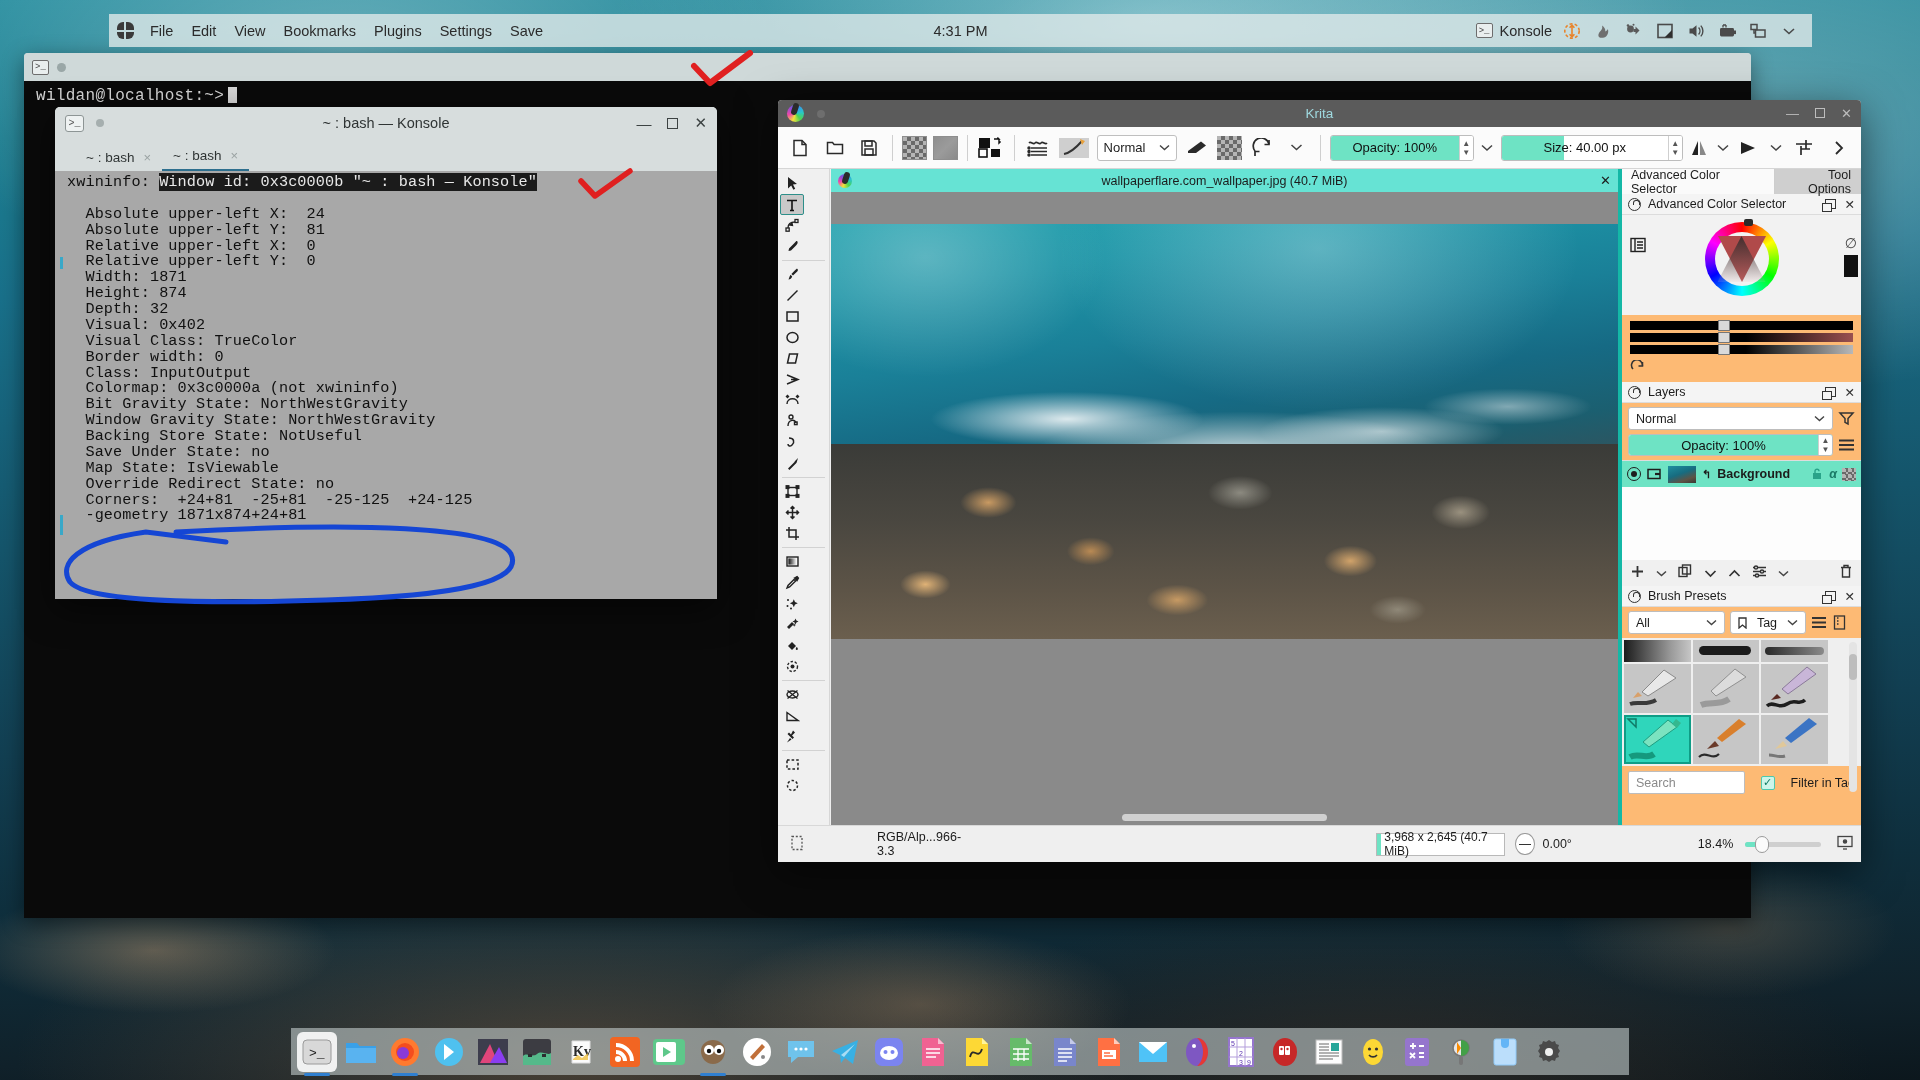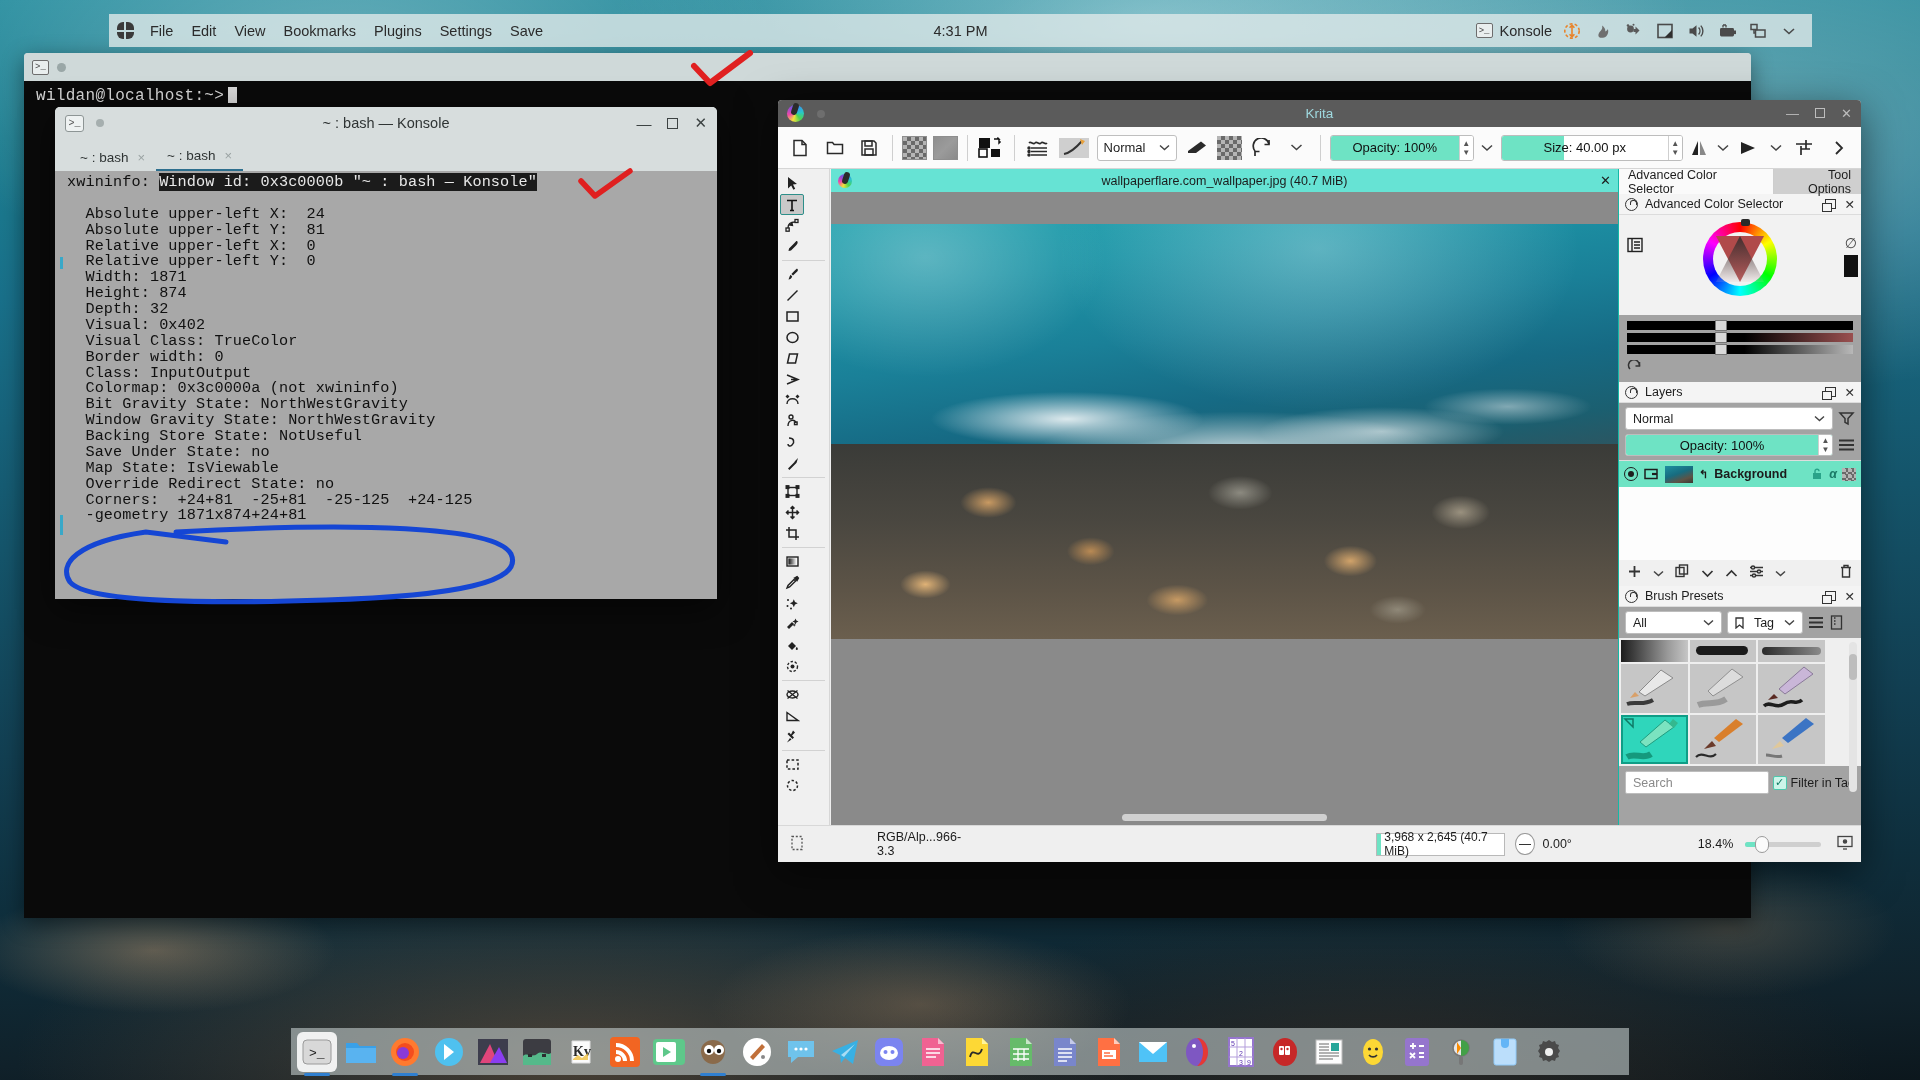--- a/index.html
+++ b/index.html
@@ -75,21 +75,21 @@
   }
   #konsole .ktitle{ height:32px; display:flex;align-items:center; padding:0 10px; background:#d7dddd; position:relative;}
   #konsole .kicon{ width:19px;height:17px;border:1.5px solid #8d9595;background:#eef2f2;border-radius:3px;
      display:flex;align-items:center;justify-content:center;font-size:10px;color:#555;font-family:"Liberation Mono",monospace;}
   #konsole .kdot{ width:8px;height:8px;border-radius:50%;background:#a6afaf; margin-left:12px;}
   #konsole .ktitletext{ position:absolute;left:0;right:0;text-align:center;font-size:14.5px;color:#2f3434;pointer-events:none;}
   #konsole .kwinbtns{ margin-left:auto; display:flex;align-items:center;gap:16px;color:#3c4242;font-size:15px;z-index:2;}
   #konsole .kwinbtns span{cursor:default;}
   #konsole .sqbtn{width:11px;height:11px;border:1.6px solid #3c4242;display:inline-block;}
 
-  #ktabs{ height:32px; display:flex; align-items:flex-end; padding-left:14px; background:#d7dddd;}
+  #ktabs{ height:32px; display:flex; align-items:flex-end; padding-left:20px; background:#d7dddd;}
   .ktab{ display:flex;align-items:center;gap:9px; padding:4px 11px 6px; font-size:13.5px;color:#2f3434; }
   .ktab.active{ border-bottom:2.5px solid #2e6f8e; }
   .ktab .x{ color:#9aa2a2; font-size:13px;}
 
   #kterm{ position:absolute; left:0; right:0; top:64px; bottom:0; background:#a8a8a8; padding:4px 10px 4px 12px;
     font-family:"Liberation Mono", monospace; font-size:15.2px; line-height:1.045; color:#101010; letter-spacing:.1px;}
   #kterm .hl{ background:#1b1b1b; color:#e8e8e8; }
   #kterm .ln{ white-space:pre; }
   #kterm .leftbar{position:absolute;left:5px;width:3px;background:#39a8c8;}
 
@@ -164,21 +164,21 @@
        radial-gradient(ellipse 38px 22px at 66% 60%, #d1a36a, transparent 70%),
        radial-gradient(ellipse 42px 24px at 80% 35%, #9a917f, transparent 70%),
        radial-gradient(ellipse 36px 20px at 12% 72%, #e0b276, transparent 70%),
        radial-gradient(ellipse 44px 22px at 44% 80%, #c79a63, transparent 70%),
        radial-gradient(ellipse 40px 20px at 72% 85%, #8f8878, transparent 70%),
        linear-gradient(180deg,#3a3b38 0%,#4a4740 40%,#5d5447 75%,#6b5f4e 100%);}
   #hscroll{position:absolute;left:0;right:0;bottom:0;height:14px;background:#8a8a8a;}
   #hscroll .thumb{position:absolute;left:37%;width:26%;top:3px;height:7px;background:#d0d0d0;border-radius:4px;}
 
   
-  #krdock{position:absolute;right:0;top:69px;width:243px;bottom:37px;background:#a3a3a3;border-left:1px solid #14b8a6;}
+  #krdock{position:absolute;right:0;top:69px;width:243px;bottom:37px;background:#fdba74;border-left:4px solid #14b8a6;}
   .dtabs{display:flex;height:25px;background:#e2e2e2;}
   .dtab{padding:4px 9px;font-size:12.5px;border-right:1px solid #cdcdcd;display:flex;align-items:center;}
   .dtab.active{background:#fafafa;}
   .dtab.inact{background:#cfcfcf;text-align:right;}
   .dhead{height:21px;display:flex;align-items:center;gap:7px;padding:0 6px;background:#f4f4f4;border-bottom:1px solid #dcdcdc;font-size:12.5px;}
   .dhead .lockico{width:13px;height:13px;border:1.5px solid #333;border-radius:50%;position:relative;}
   .dhead .lockico:after{content:"";position:absolute;left:4px;top:1.5px;width:5px;height:4px;border:1.3px solid #333;border-bottom:none;border-radius:3px 3px 0 0;}
   .dhead .r{margin-left:auto;display:flex;gap:9px;align-items:center;color:#333;}
   .float-ic{width:11px;height:10px;border:1.4px solid #333;position:relative;}
   .float-ic:after{content:"";position:absolute;left:-4px;top:3px;width:8px;height:7px;border:1.4px solid #333;background:#f4f4f4;}
@@ -919,21 +919,21 @@
               <path d="M48 3l8 6-26 19-6-5z" fill="#3b74c4"></path>
               <path d="M22 26l-8 8 12-3z" fill="#e0c89a"></path>
               <path d="M8 40c6 0 10 3 16 1" stroke="#555" stroke-width="3" fill="none" opacity=".7"></path>
             </svg>
         </div>
       </div>
       <div style="position:absolute;right:4px;top:4px;width:8px;height:150px;background:#e4e4e4;border-radius:4px;">
         <div style="position:absolute;top:12px;left:0;right:0;height:26px;background:#bdbdbd;border-radius:4px;"></div>
       </div>
     </div>
-    <div style="display:flex;gap:4px;align-items:center;padding:5px 6px;">
+    <div style="display:flex;gap:16px;align-items:center;padding:5px 6px;">
       <span class="searchbox" style="flex:1">
           <span>Search</span>
         </span>
       <span class="chk">✓</span>
       <span style="font-size:12.5px">Filter in Tag</span>
     </div>
   </div>
 
   <div id="krstatus">
     <span style="margin-left:4px">

